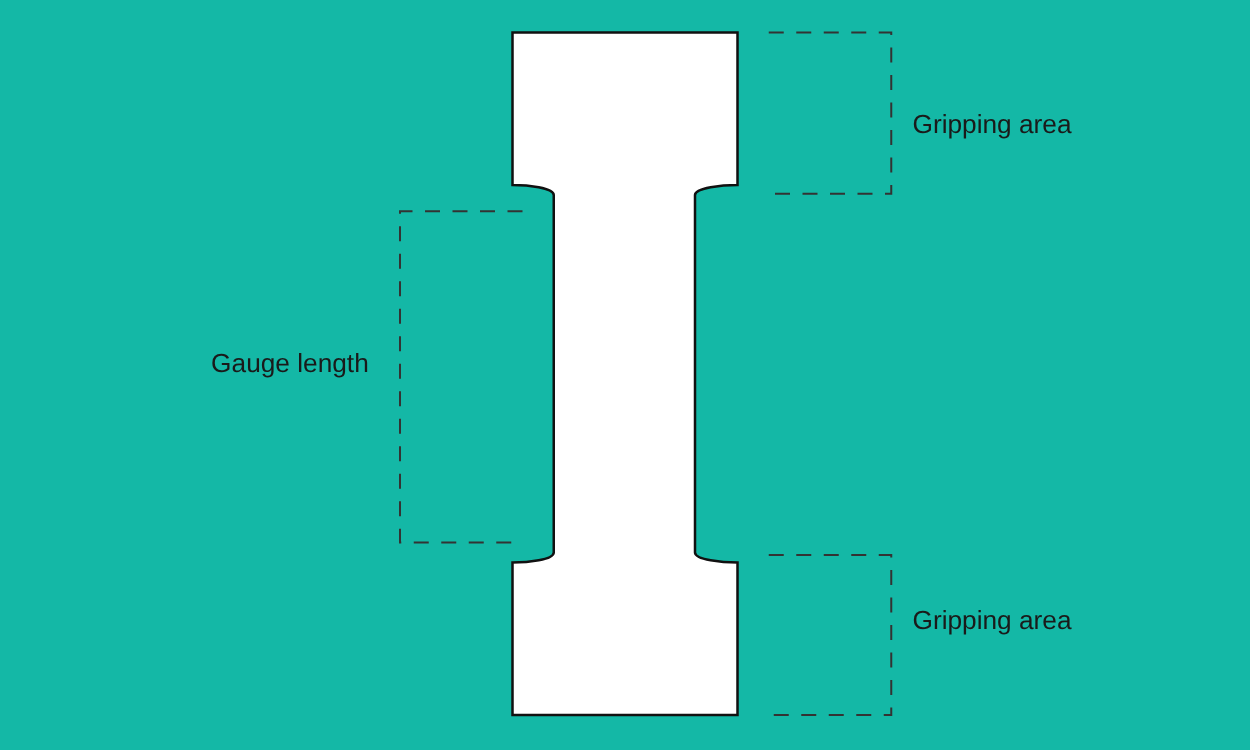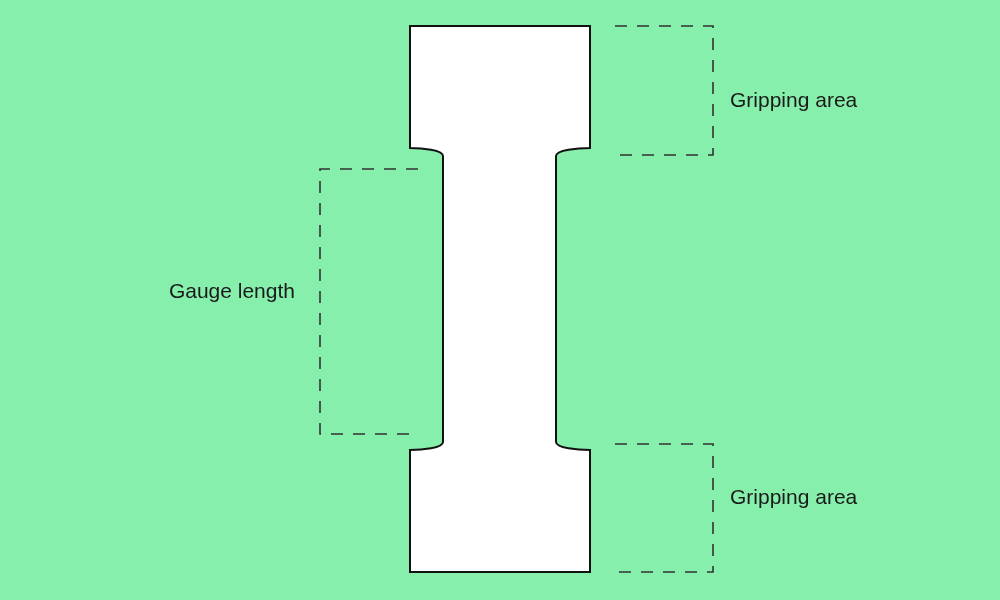--- a/index.html
+++ b/index.html
@@ -33,21 +33,21 @@
     font-size: 21px;
     fill: #1a1a1a;
     dominant-baseline: middle;
   }
   .label-text.anchor-start { text-anchor: start; }
   .label-text.anchor-end   { text-anchor: end; }
 </style>
 </head>
 <body>
 
-<div id="diagram-root" style="background: #86efac;">
+<div id="diagram-root" style="background: #14b8a6;">
 
   <svg id="diagram-svg" viewBox="0 0 1000 600" xmlns="http://www.w3.org/2000/svg">
 
     <g>
       <path id="dash-top-right" fill="none" stroke="#333333" stroke-width="1.6" stroke-dasharray="12 10" stroke-linecap="butt" d="M 615 26 L 713 26 L 713 155 L 615 155"></path>
     </g>
 
     <g>
       <path id="dash-left" fill="none" stroke="#333333" stroke-width="1.6" stroke-dasharray="12 10" stroke-linecap="butt" d="M 418 169 L 320 169 L 320 434 L 418 434"></path>
     </g>

